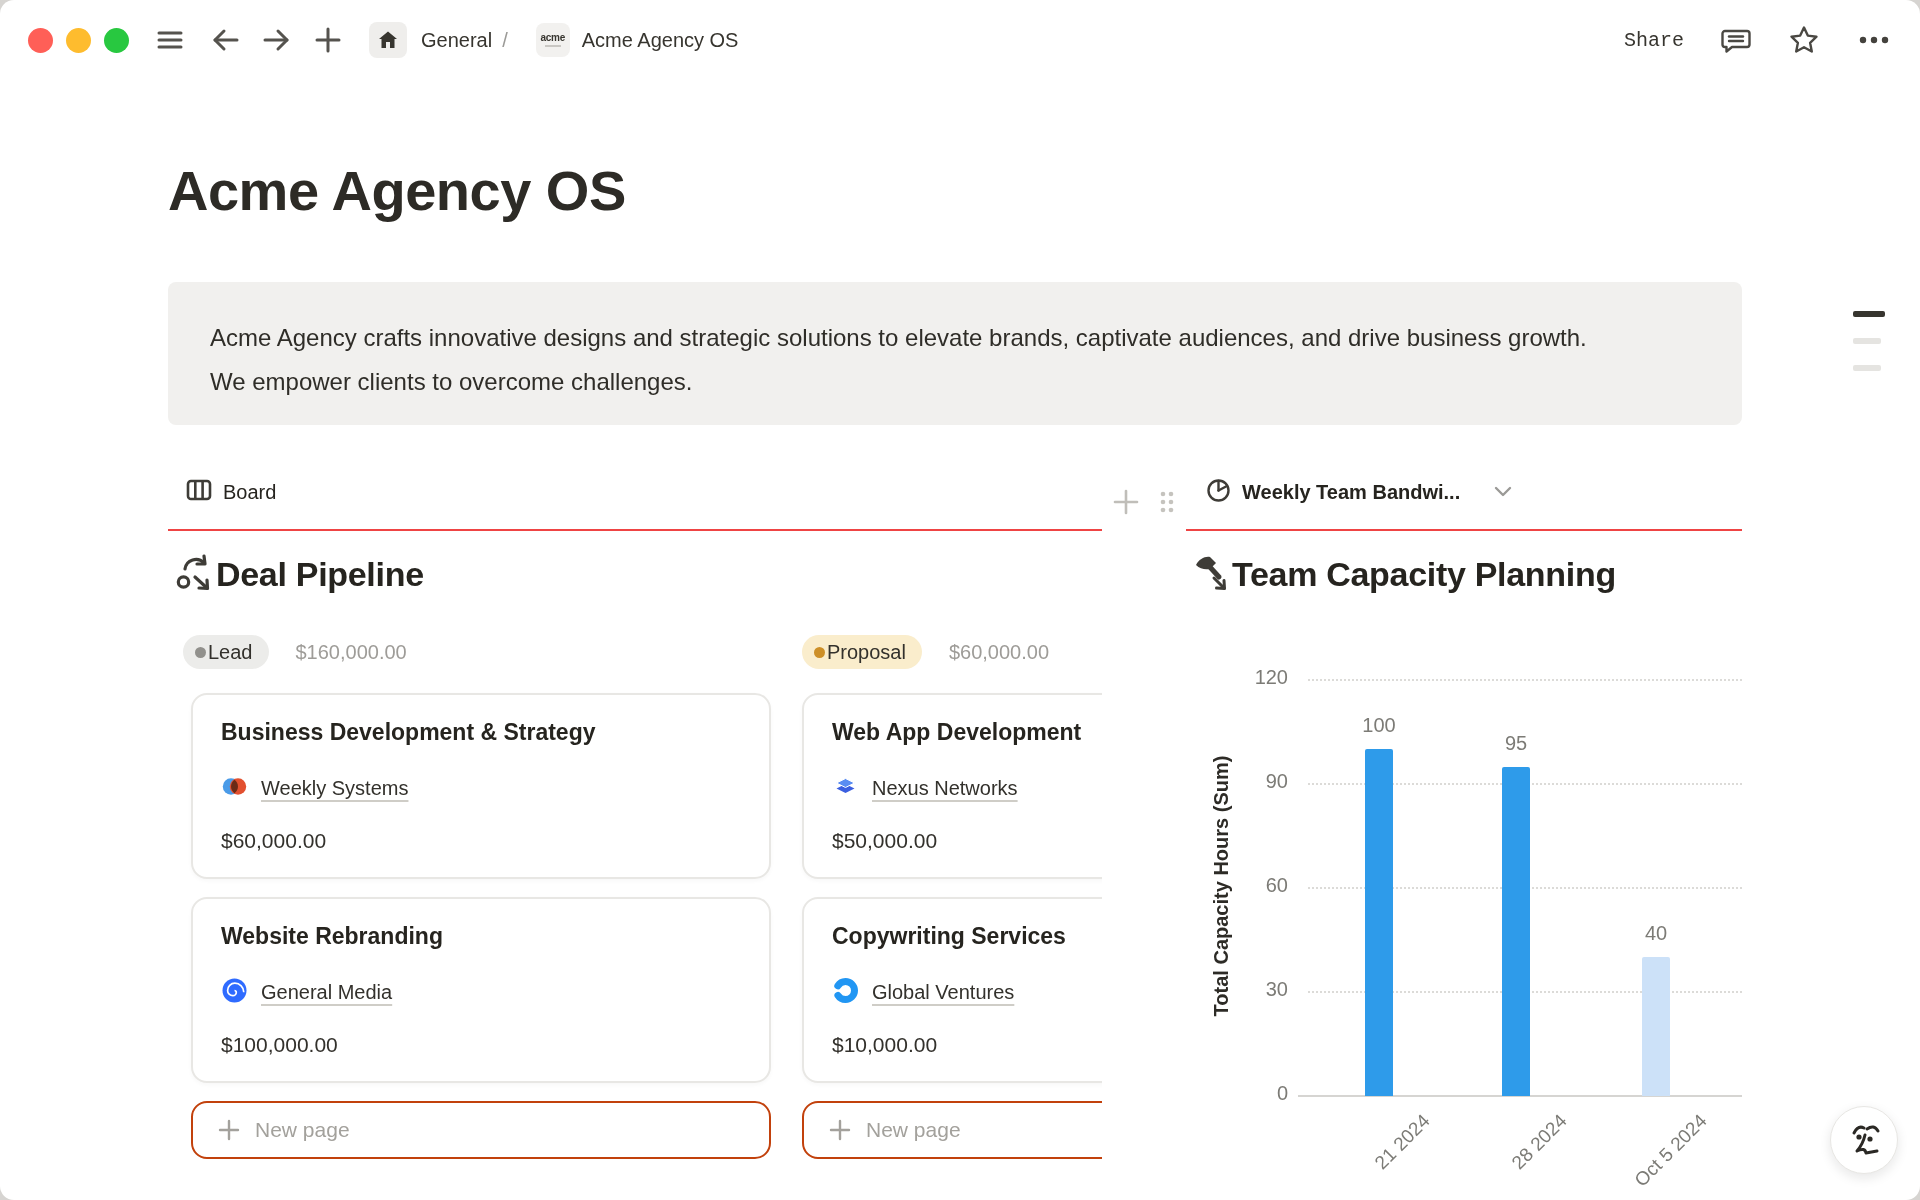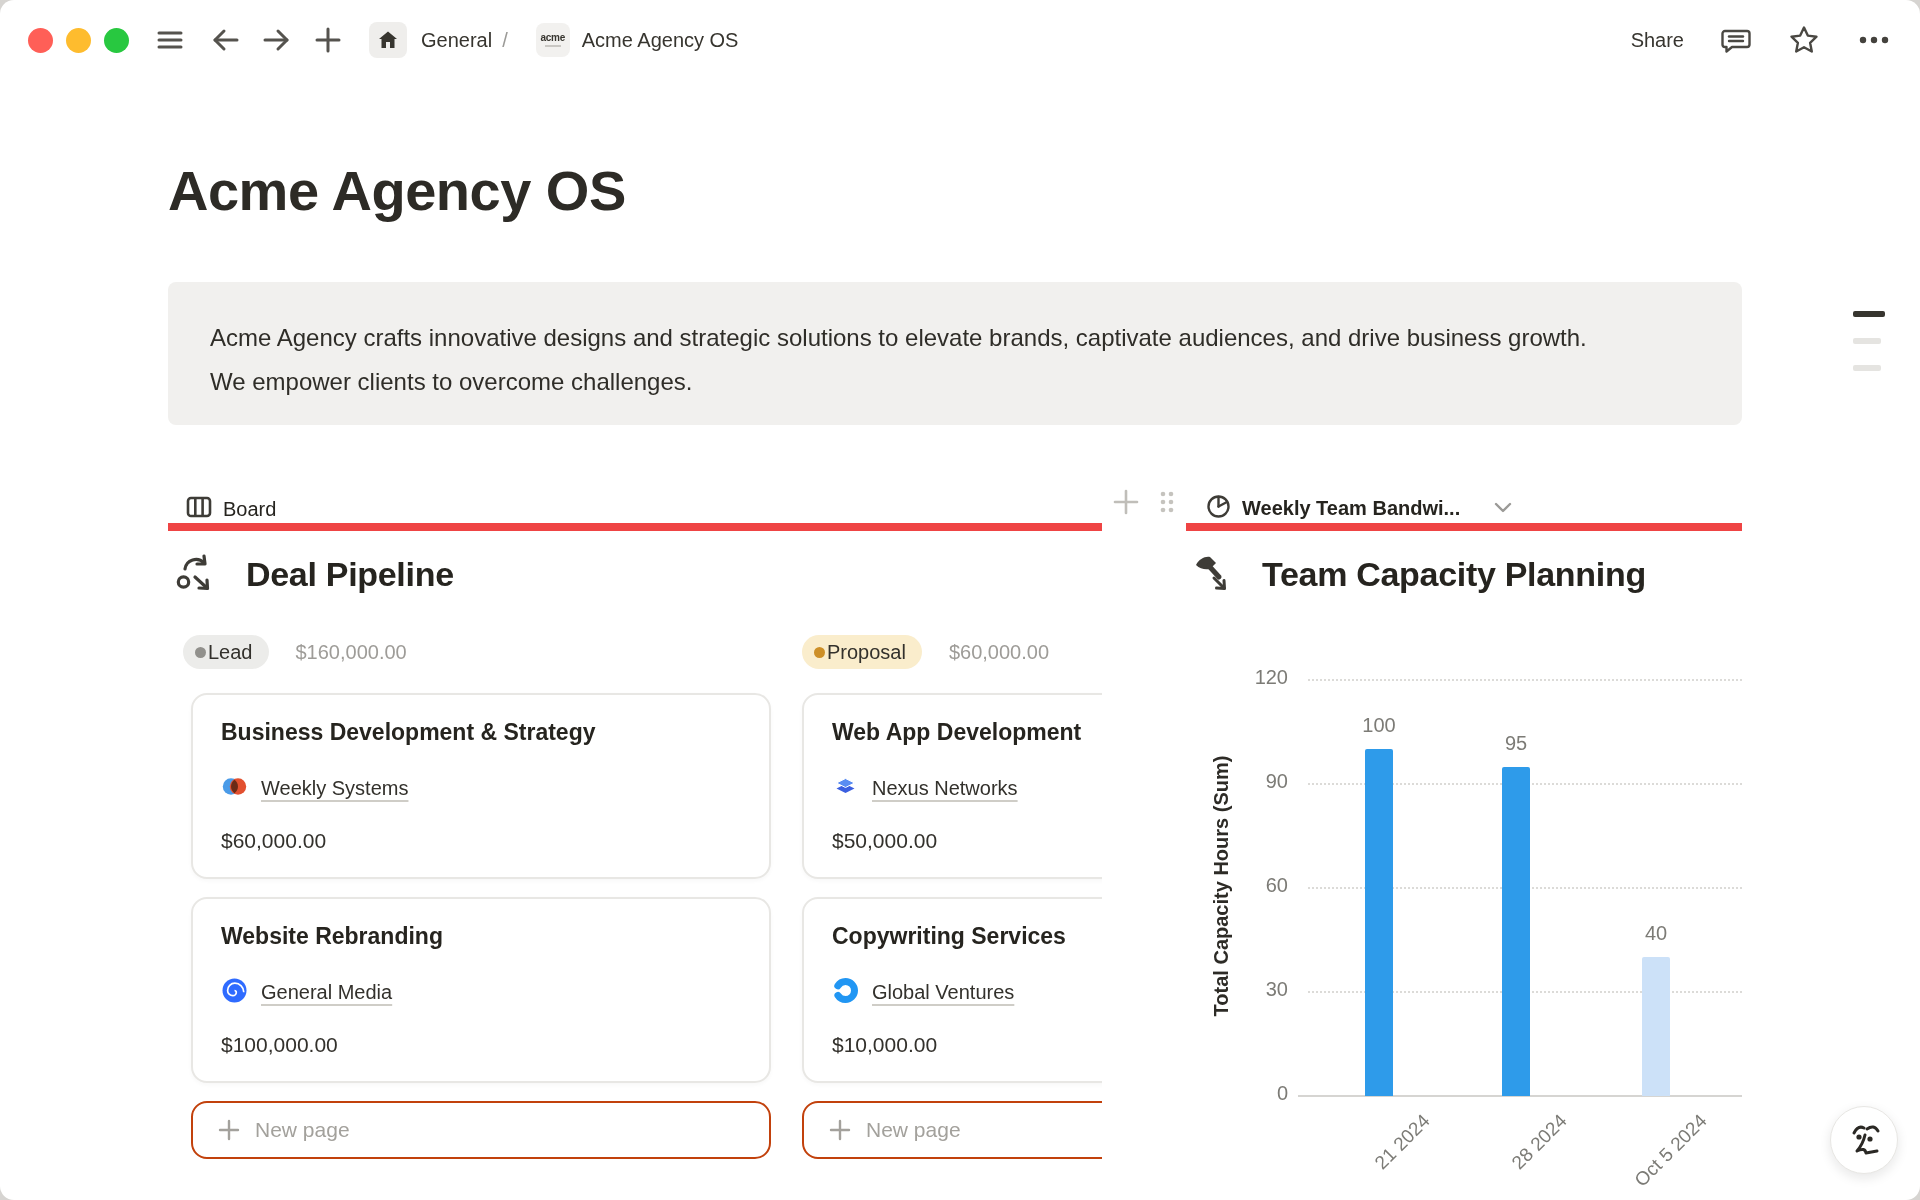--- a/index.html
+++ b/index.html
@@ -11,41 +11,41 @@
   .traffic { display:flex; align-items:center; gap:13px; margin-left:28px; }
   .light { width:25px; height:25px; border-radius:50%; }
   .tb-ic { display:flex; align-items:center; justify-content:center; cursor:default; }
   .crumb-txt { font-size:20px; color:#37352f; }
   .crumb-sep { font-size:20px; color:#9b9a97; margin:0 10px; }
   .home-box { width:38px; height:36px; background:#efeeec; border-radius:8px; display:flex; align-items:center; justify-content:center; margin:0 14px 0 26px; }
   .acme-box { width:34px; height:34px; background:#f2f1ef; border-radius:8px; display:flex; flex-direction:column; align-items:center; justify-content:center; margin:0 12px 0 18px; }
   .acme-word { font-size:10px; font-weight:700; letter-spacing:-0.3px; color:#37352f; line-height:10px; }
   .acme-line { width:16px; height:2px; background:#c9c7c3; margin-top:2px; }
   .topbar-right { position:absolute; right:28px; top:0; height:80px; display:flex; align-items:center; gap:36px; }
-  .share { font-size:20px; color:#37352f; }
+  .share { font-size:20px; color:#37352f;font-family:Liberation Mono, monospace; }
 
   
   .page-title { position:absolute; left:168px; top:158px; font-size:56px; font-weight:700; letter-spacing:-0.5px; color:#2d2b26; }
   .callout { position:absolute; left:168px; top:282px; width:1574px; height:143px; background:#f1f0ee; border-radius:8px; padding:34px 60px 0 42px; }
   .callout p { font-size:24px; line-height:44px; color:#2f2d28; max-width:1400px; }
 
   .outline { position:absolute; right:33px; top:311px; width:34px; }
   .outline .o1 { width:32px; height:6px; background:#37352f; border-radius:2px; }
   .outline .o2,.outline .o3 { width:28px; height:6px; background:#e5e4e1; border-radius:2px; margin-top:21px; }
 
   
   .board-sec { position:absolute; left:168px; top:478px; width:934px; height:722px; overflow:hidden; }
   .chart-sec { position:absolute; left:1186px; top:478px; width:556px; height:722px; }
-  .tabrow { position:absolute; left:0; top:0; right:0; height:53px; border-bottom:8px solid #ef4444; display:flex; align-items:flex-end; }
+  .tabrow { position:absolute; left:0; top:0; right:0; height:53px; border-bottom:2px solid #ef4444; display:flex; align-items:flex-start; }
   .viewtab { display:flex; align-items:center; gap:11px; }
   .viewtab-label { font-size:20px; font-weight:500; color:#26241f; }
   .viewtab-label.bold { font-weight:700; }
   .gap-icons { position:absolute; left:1112px; top:488px; display:flex; align-items:center; gap:18px; }
 
-  .sec-head { position:absolute; left:6px; top:74px; display:flex; align-items:center; gap:32px; }
+  .sec-head { position:absolute; left:6px; top:74px; display:flex; align-items:center; gap:2px; }
   .sec-title { font-size:34px; font-weight:700; letter-spacing:-0.3px; color:#26241f; }
 
   
   .pillrow { position:absolute; top:157px; display:flex; align-items:center; }
   .pillrow.c1 { left:15px; } .pillrow.c2 { left:634px; }
   .pill { display:inline-flex; align-items:center; gap:2px; height:34px; border-radius:17px; padding:0 16px 0 12px; }
   .pill-dot { width:11px; height:11px; border-radius:50%; }
   .pill-label { font-size:20px; color:#33312c; }
   .colsum { margin-left:27px; font-size:20px; color:#9e9c98; white-space:nowrap; }
 

